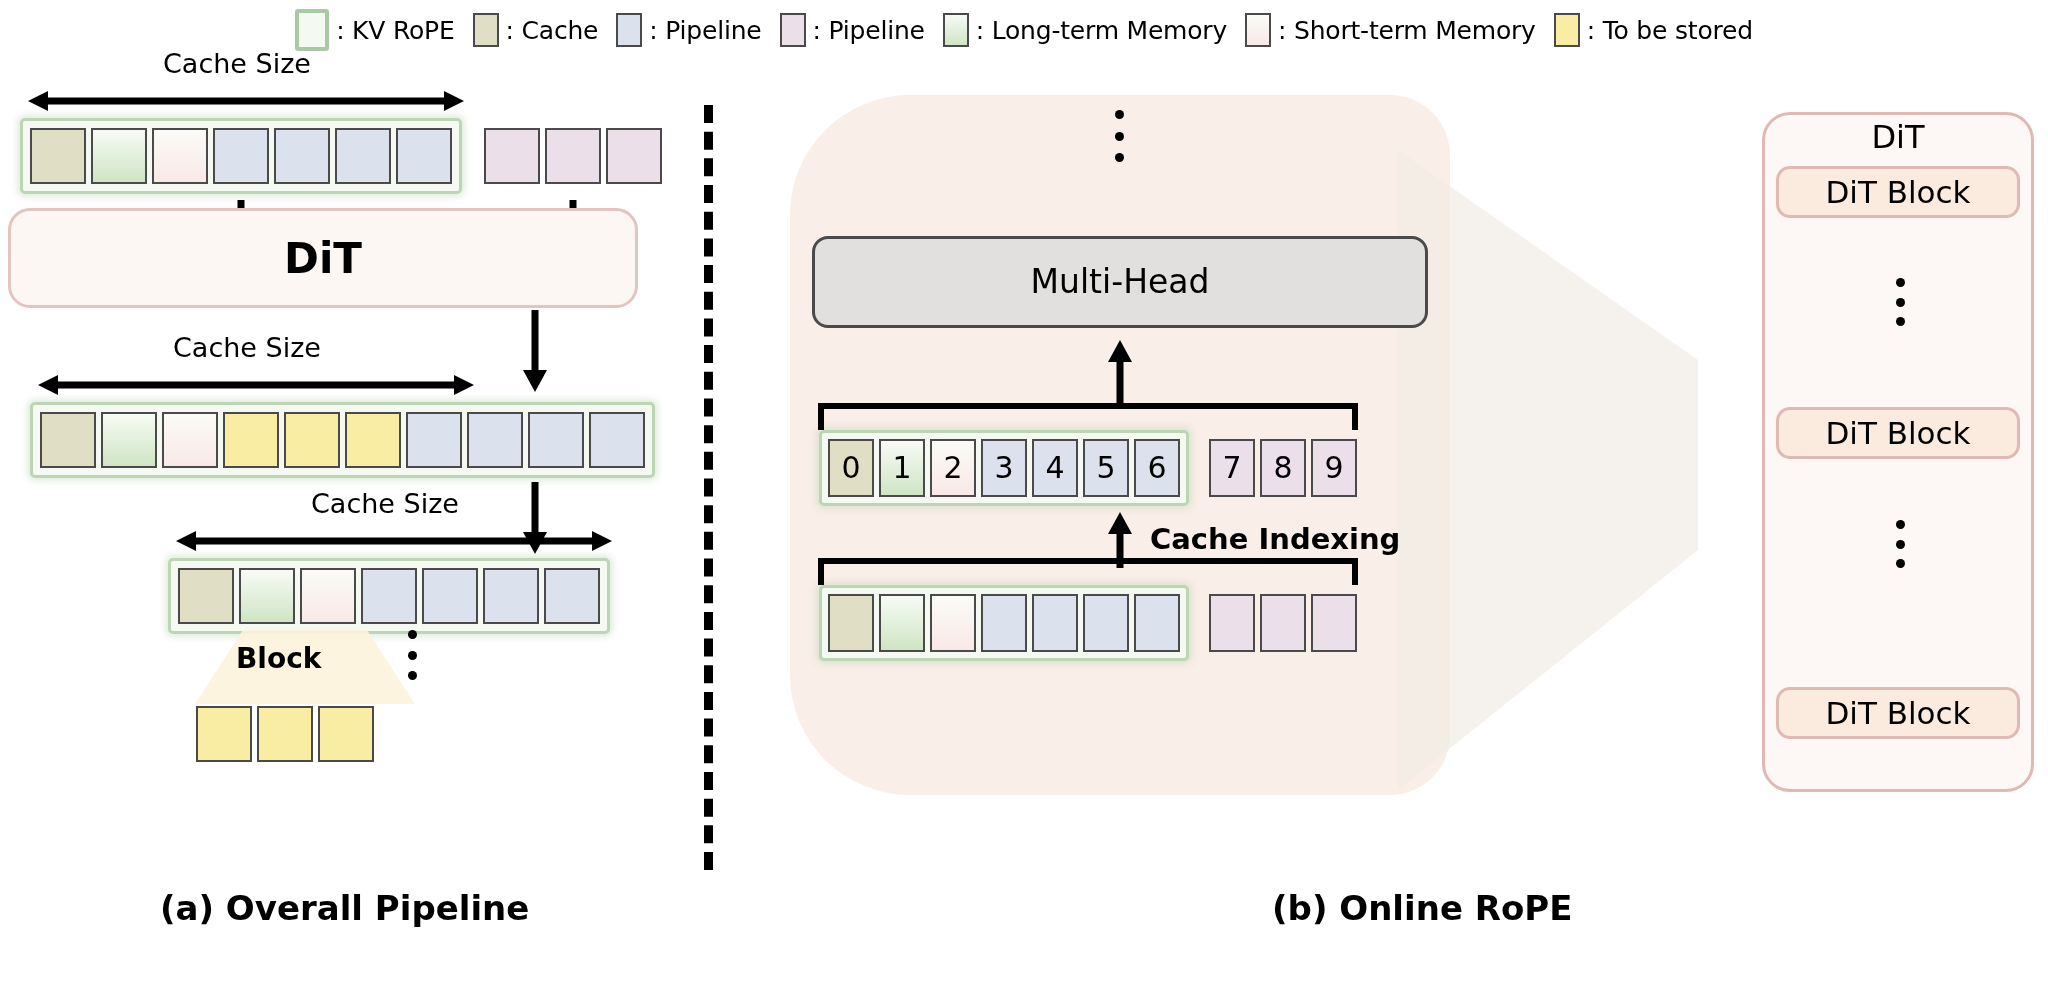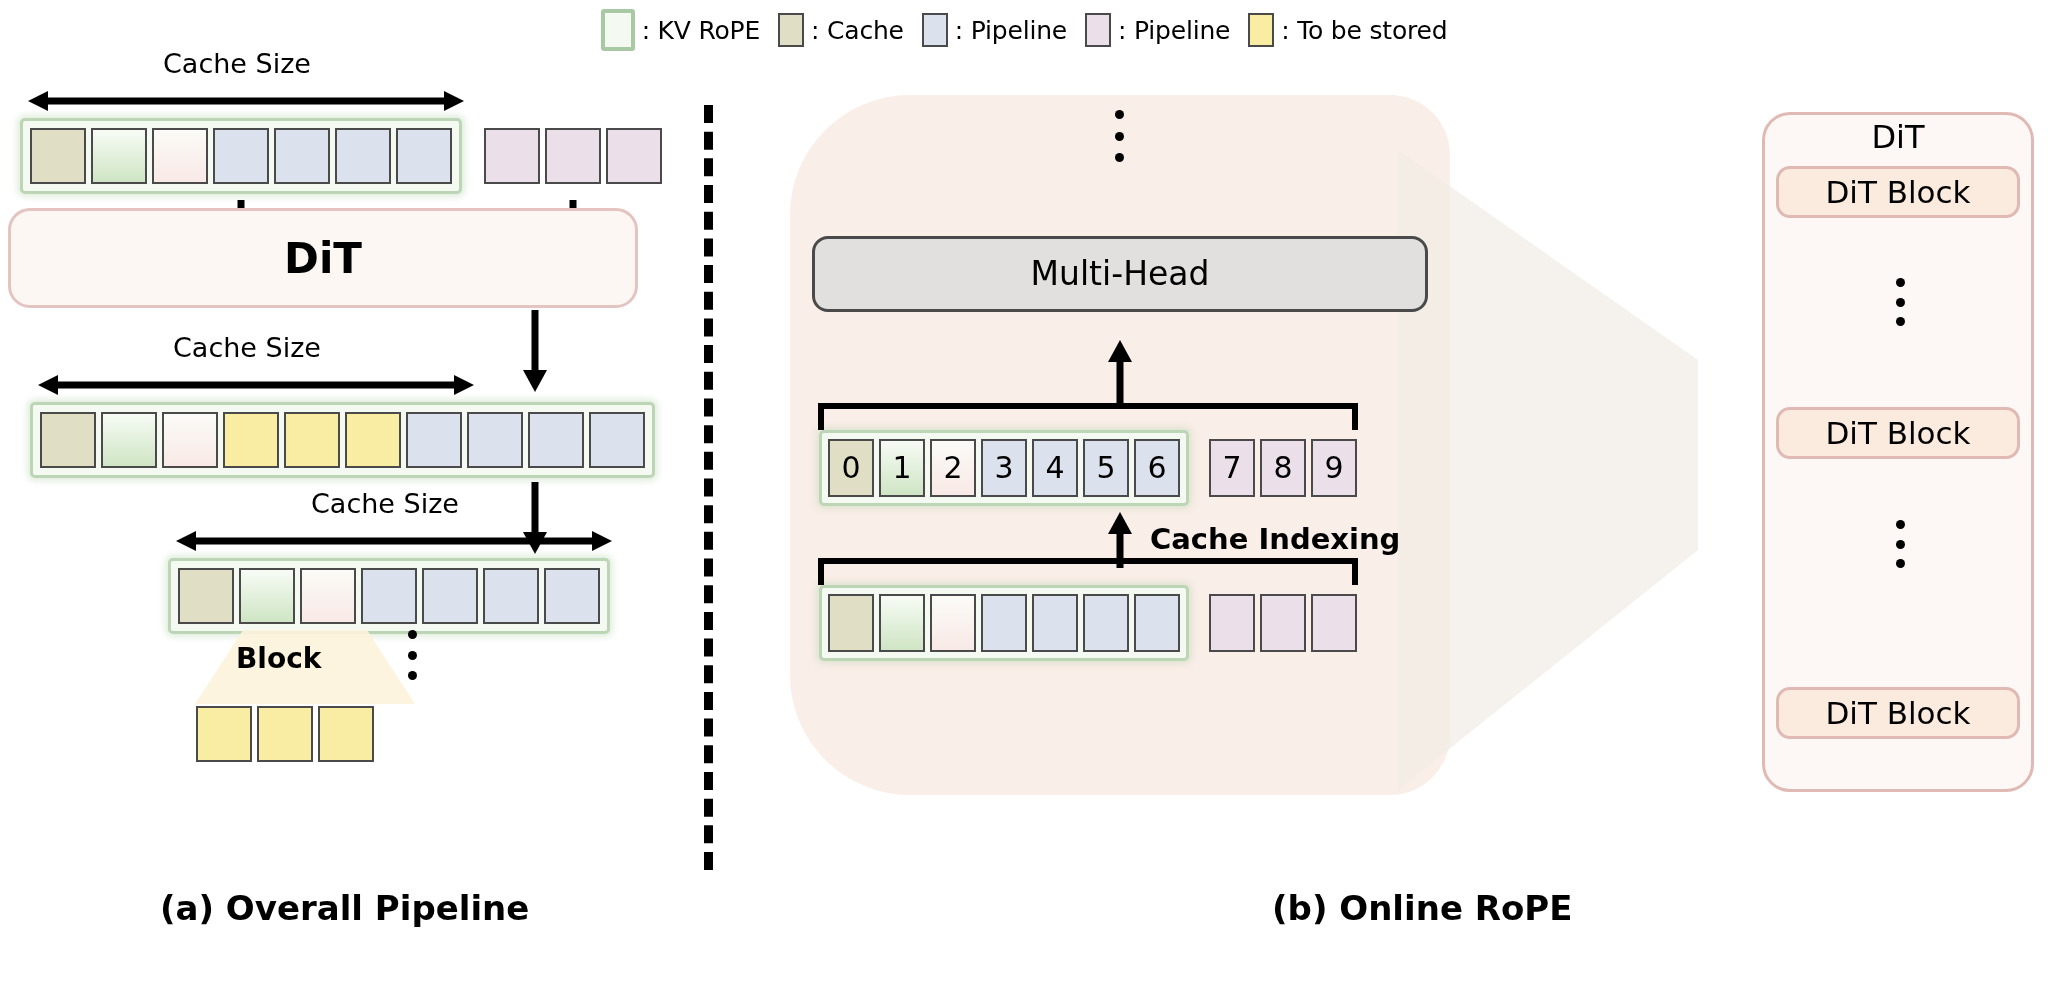--- a/index.html
+++ b/index.html
@@ -77,20 +77,28 @@
       <div class="lg-sw" style="background: rgb(224, 223, 197); border-color: rgb(74, 74, 74);"></div>
       <span class="lg-tx">: Cache</span>
     </div>
     <div class="lg-item">
       <div class="lg-sw" style="background: rgb(219, 225, 237); border-color: rgb(74, 74, 74);"></div>
       <span class="lg-tx">: Pipeline</span>
     </div>
     <div class="lg-item">
       <div class="lg-sw" style="background: rgb(235, 223, 234); border-color: rgb(74, 74, 74);"></div>
       <span class="lg-tx">: Pipeline</span>
+    </div>
+    <div class="lg-item">
+      <div class="lg-sw" style="background: linear-gradient(rgb(247, 251, 245), rgb(207, 229, 196)); border-color: rgb(74, 74, 74);"></div>
+      <span class="lg-tx">: Long-term Memory</span>
+    </div>
+    <div class="lg-item">
+      <div class="lg-sw" style="background: linear-gradient(rgb(251, 251, 247), rgb(248, 233, 230)); border-color: rgb(74, 74, 74);"></div>
+      <span class="lg-tx">: Short-term Memory</span>
     </div>
     <div class="lg-item">
       <div class="lg-sw" style="background: rgb(248, 237, 163); border-color: rgb(74, 74, 74);"></div>
       <span class="lg-tx">: To be stored</span>
     </div>
   </div>
 
 <div id="panelA">
     <svg viewBox="0 0 436 26" width="436" height="26" style="position: absolute; left: 28px; top: 28px;">
     <defs></defs>
@@ -176,21 +184,21 @@
     </div>
   </div>
 
 <div id="divider"></div>
 
 <div id="panelB"></div>
 <svg id="funnel" viewBox="0 0 300 640">
   <polygon points="0,0 300,210 300,400 0,640" fill="#f2ece6" opacity="0.75"></polygon>
 </svg>
 
-<div id="msa" style="left:812px;top:236px;width:616px;height:76px;">
+<div id="msa" style="left:812px;top:236px;width:616px;height:92px;">
   <span>Multi-Head</span>
 </div>
 
 <div class="vdots" style="left:1115px;top:110px;width:9px;height:52px;">
   <i></i>
     <i></i>
     <i></i>
 </div>
 
 <div id="ditOuter" style="top: 112px; height: 680px;"></div>

